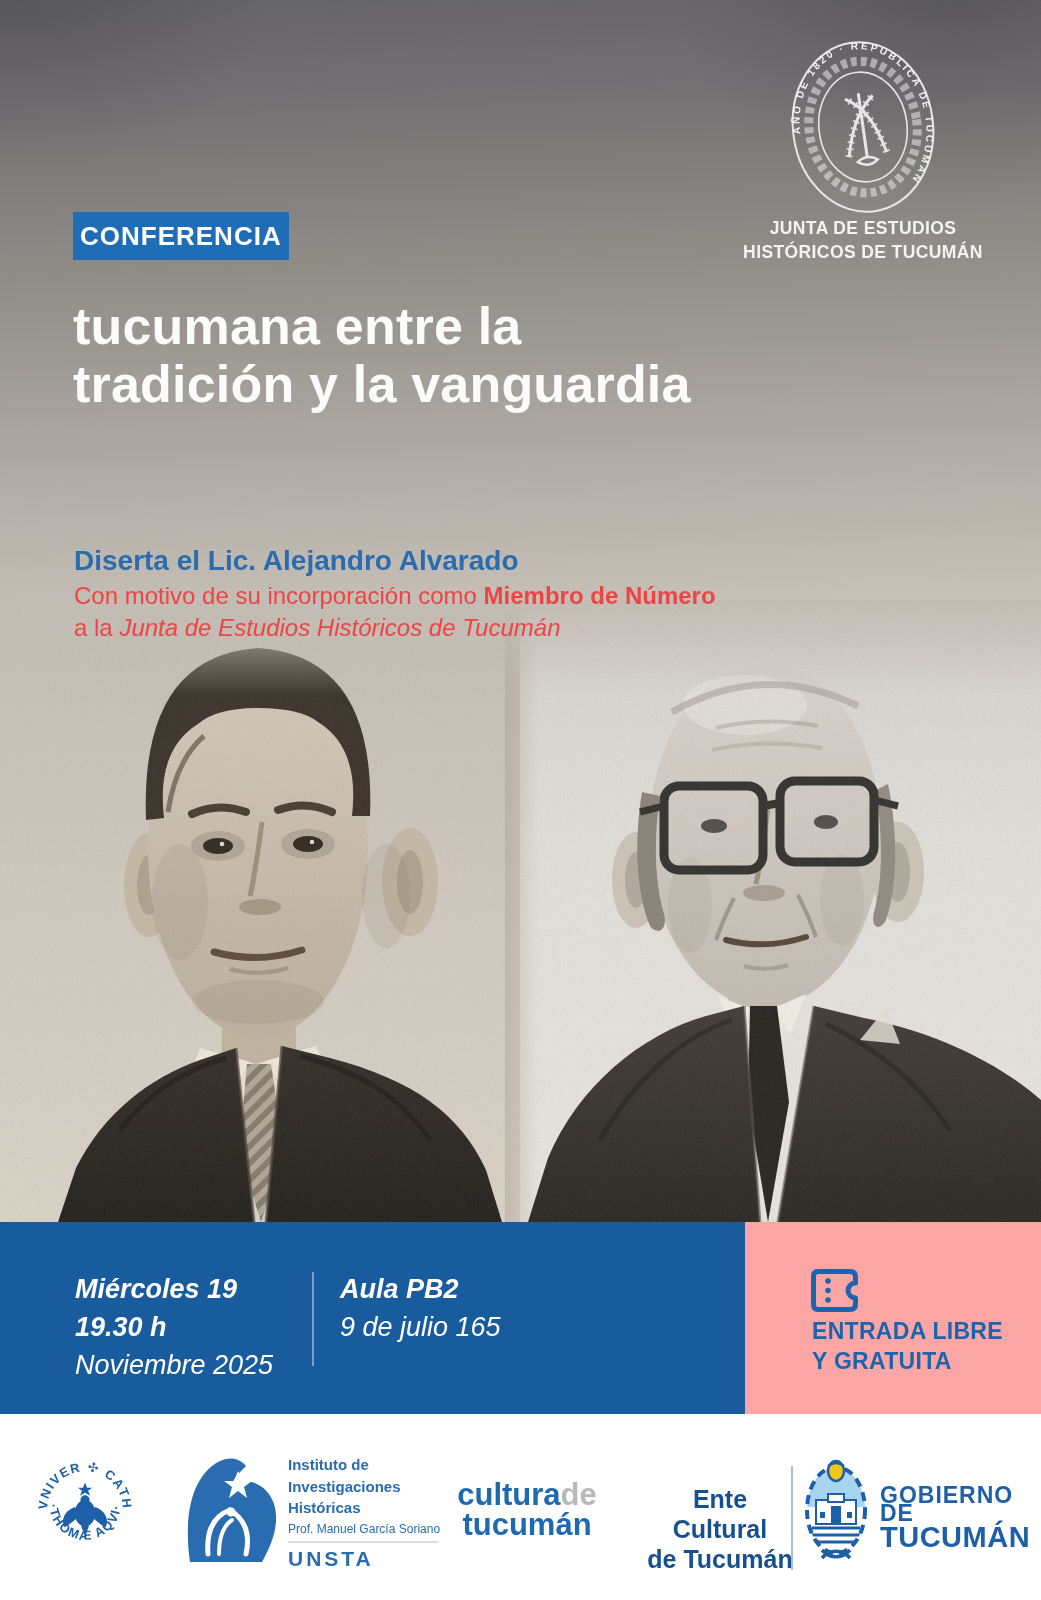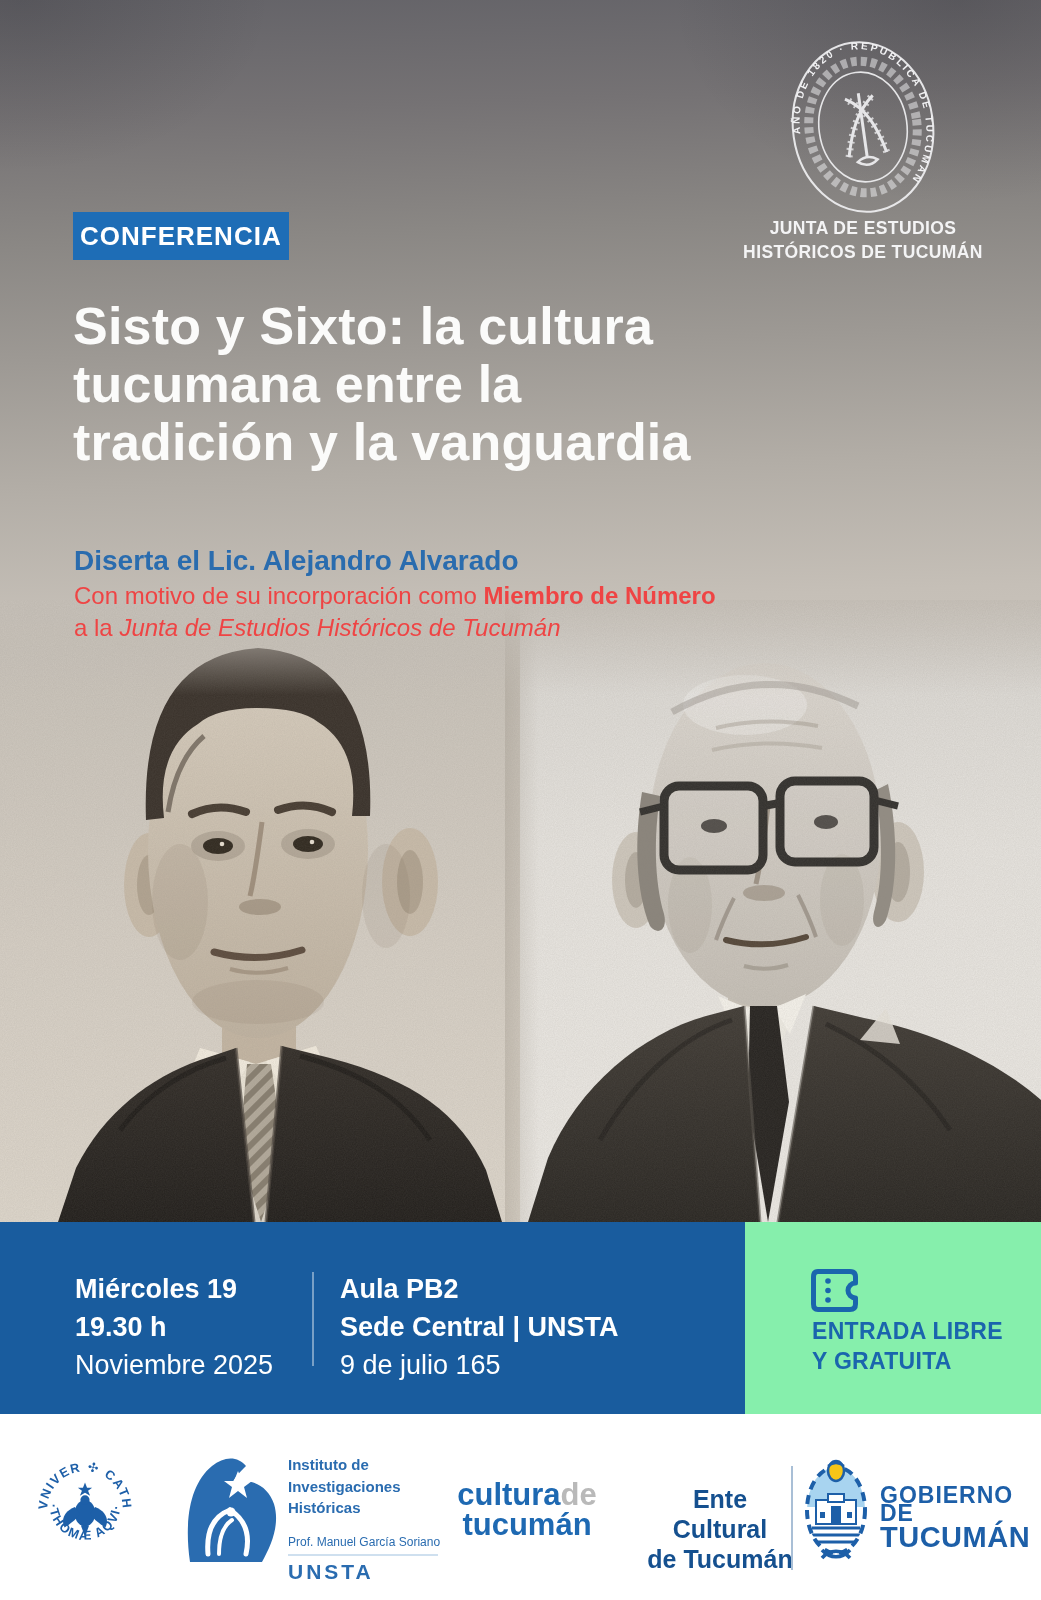--- a/index.html
+++ b/index.html
@@ -44,43 +44,44 @@
     color:#ef4444; font-size:24px; font-weight:500; line-height:32px;margin-top:27px;
   }
   .occasion .hl { font-weight:700; }
   .occasion .it { font-style:italic; }
   
   .photos { position:absolute; left:0; top:600px; width:1041px; height:622px; }
   
   .banner-left {
     position:absolute; left:0; top:1222px; width:745px; height:192px; background:#195c9e;
     color:#fff;
+    font-style:italic;
   }
   .schedule { position:absolute; left:75px; top:48px; font-size:27px; line-height:38px; }
   .venue    { position:absolute; left:340px; top:48px; font-size:27px; line-height:38px; }
   .b700 { font-weight:700; } .b400 { font-weight:400; }
   .divider-v {
     position:absolute; left:312px; top:50px; width:2px; height:94px;
     background:rgba(255,255,255,.42);
   }
   .banner-right {
-    position:absolute; left:745px; top:1222px; width:296px; height:192px; background:#86efac;
+    position:absolute; left:745px; top:1222px; width:296px; height:192px; background:#fca5a5;
   }
   .ticket { position:absolute; left:66px; top:47px; width:47px; height:43px; }
   .admission {
     position:absolute; left:67px; top:94px;
     color:#1a65ad; font-size:23px; font-weight:800; line-height:30px; letter-spacing:.3px;
   }
   
   .footer { position:absolute; left:0; top:1414px; width:1041px; height:186px; background:#fff; }
   .unsta-seal { position:absolute; left:36px; top:42px; width:98px; height:98px; }
   .iih-mark   { position:absolute; left:184px; top:42px; width:94px; height:106px; }
   .iih-text   { position:absolute; left:288px; top:40px; color:#2a6cb0; }
   .iih-text .ln { font-size:15px; line-height:21.5px; font-weight:600; }
-  .iih-text .sub { font-size:12px; font-weight:500; margin-top:16px; }
+  .iih-text .sub { font-size:12px; font-weight:500; margin-top:3px; }
   .iih-text .rule { width:150px; height:2px; background:#cfe0ef; margin:5px 0 4px; }
   .iih-text .org { font-size:21px; font-weight:600; letter-spacing:3px; }
   .cultura { position:absolute; left:442px; top:66px; width:170px; text-align:center;
              font-size:31px; font-weight:800; line-height:30px; color:#1e69b2; }
   .cultura .gray { color:#b9b9b9;margin-top:20px; }
   .ente { position:absolute; left:644px; top:70px; width:152px; text-align:center;
           font-size:25px; font-weight:700; line-height:30px; color:#15508f; }
   .footer-divider { position:absolute; left:791px; top:52px; width:2px; height:104px; background:#a9bfd6; }
   .gob-seal { position:absolute; left:802px; top:42px; width:68px; height:114px; }
   .gob-text { position:absolute; left:880px; top:72px; color:#1d5fa8; }
@@ -249,21 +250,20 @@
     </text>
   </svg>
   <div class="junta-name">
     <div>JUNTA DE ESTUDIOS</div>
     <div>HISTÓRICOS DE TUCUMÁN</div>
   </div>
 
   <div class="badge">CONFERENCIA</div>
 
   <h1 class="title">
-    <span>Sisto y Sixto: la cultura</span>
     <span>tucumana entre la</span>
     <span>tradición y la vanguardia</span>
   </h1>
 
   <div class="speaker">Diserta el Lic. Alejandro Alvarado</div>
 
   <div class="occasion">
     <div>
       <span>Con motivo de su incorporación como </span><span class="hl">Miembro de Número</span>
     </div>
@@ -274,21 +274,20 @@
 
   <div class="banner-left">
     <div class="schedule">
       <div class="b700">Miércoles 19</div>
       <div class="b700">19.30 h</div>
       <div class="b400">Noviembre 2025</div>
     </div>
     <div class="divider-v"></div>
     <div class="venue">
       <div class="b700">Aula PB2</div>
-      <div class="b700">Sede Central | UNSTA</div>
       <div class="b400">9 de julio 165</div>
     </div>
   </div>
 
   <div class="banner-right">
     <svg class="ticket" viewBox="0 0 47 43" xmlns="http://www.w3.org/2000/svg">
       <path d="M7 2.5 H39 Q44.5 2.5 44.5 8 V14 A 7.5 7.5 0 0 0 44.5 29 V35 Q44.5 40.5 39 40.5 H7 Q2.5 40.5 2.5 35 V8 Q2.5 2.5 7 2.5 Z" fill="none" stroke="#1a65ad" stroke-width="5" stroke-linejoin="round"></path>
       <circle cx="17" cy="12" r="2.8" fill="#1a65ad"></circle>
       <circle cx="17" cy="21.5" r="2.8" fill="#1a65ad"></circle>
       <circle cx="17" cy="31" r="2.8" fill="#1a65ad"></circle>

